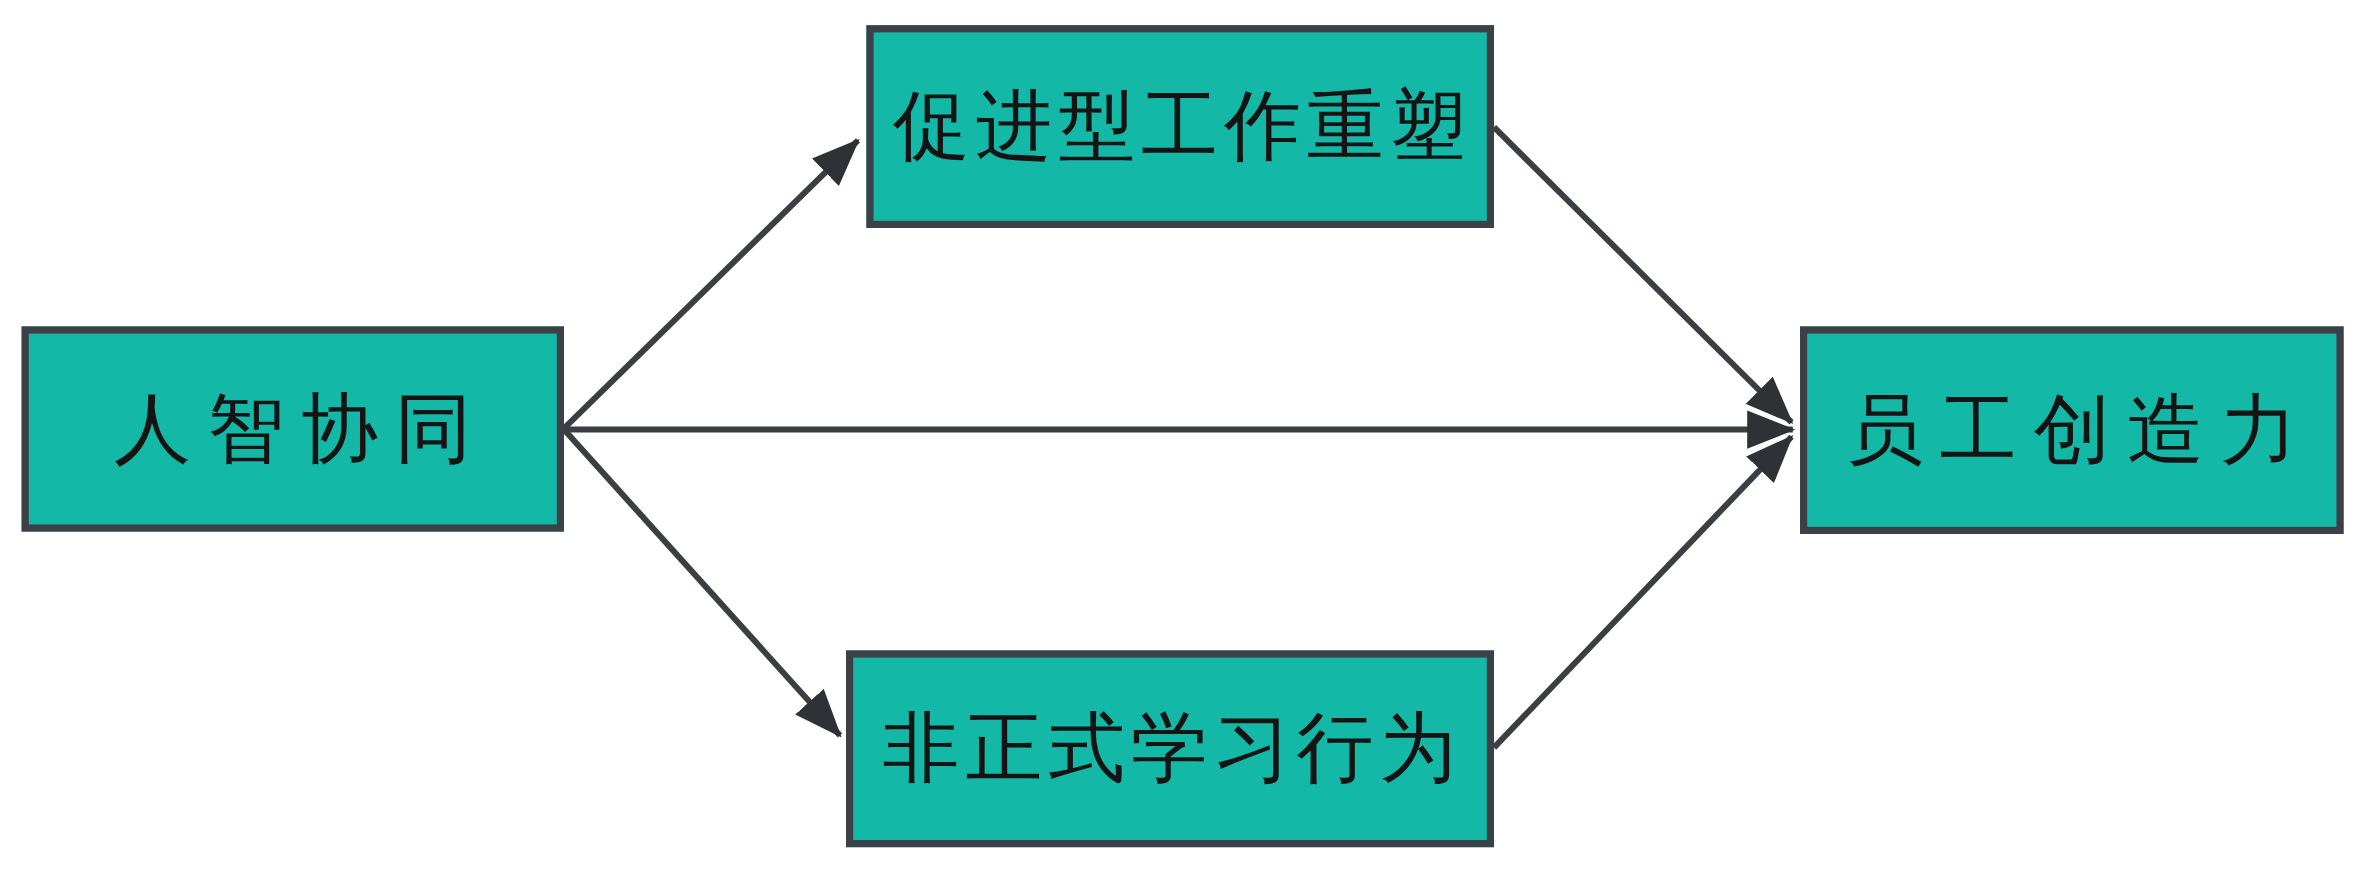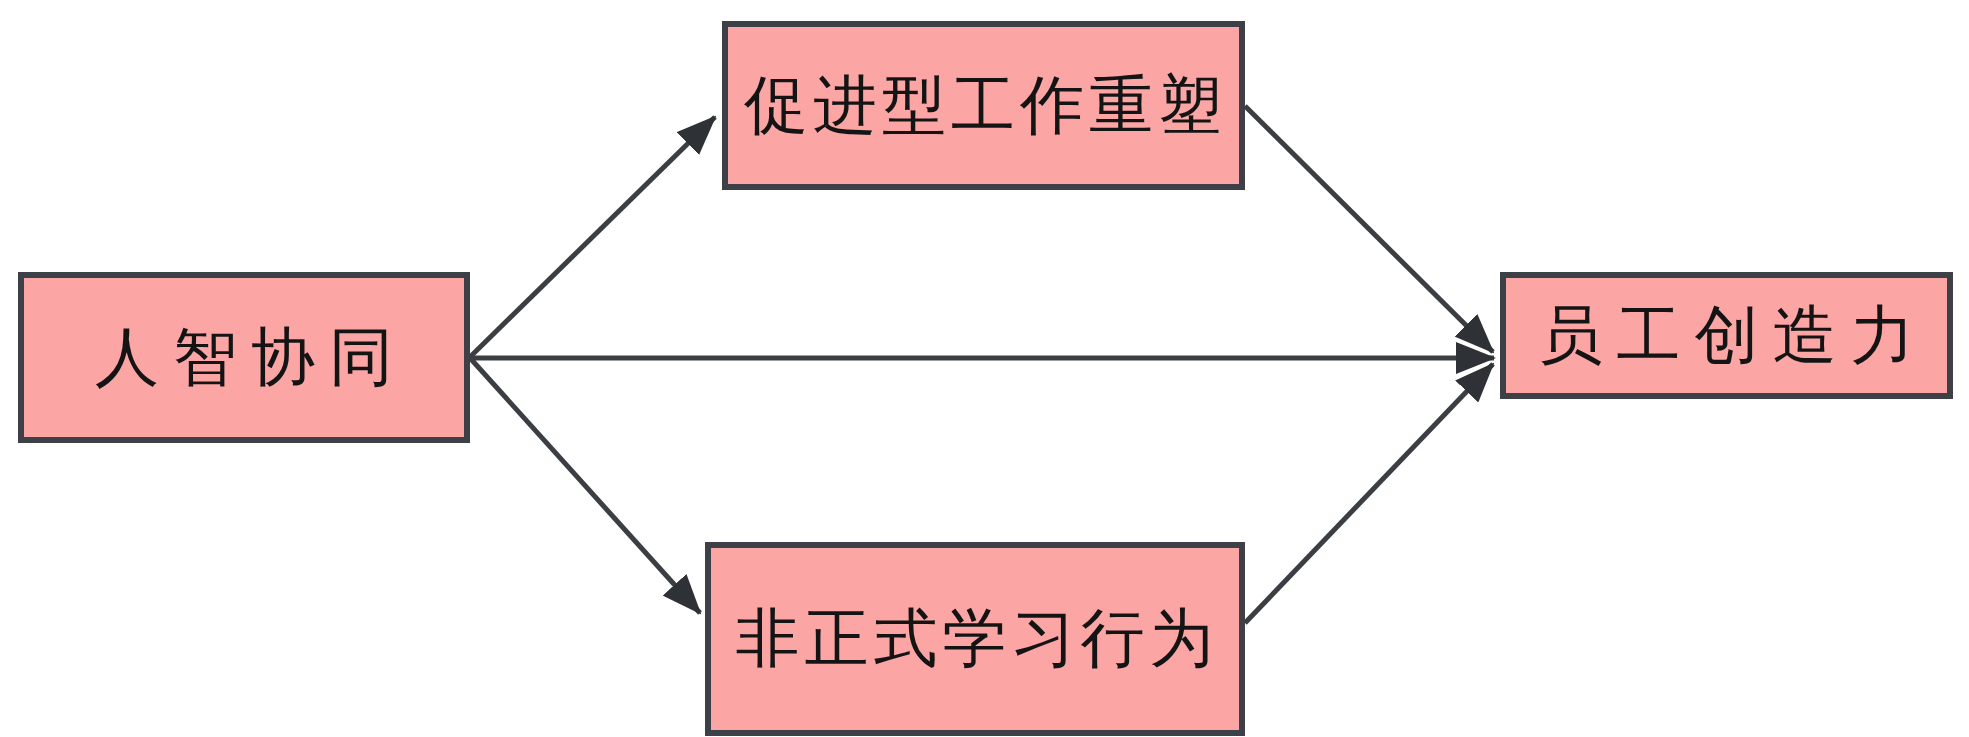--- a/index.html
+++ b/index.html
@@ -24,33 +24,33 @@
   }
   .edge {
     stroke: #3b3f44;
     stroke-width: 5;
     fill: none;
   }
   .node {
     position: absolute;
     box-sizing: border-box;
     border: 6px solid #3d4147;
-    background: #fca5a5;
+    background: #14b8a6;
     display: flex;
     align-items: center;
     justify-content: center;
     color: #141414;
     font-size: 64px;
     line-height: 1;
     white-space: nowrap;
   }
   .node-left   { left: 18px;   top: 272px; width: 452px; height: 171px; letter-spacing: 14px; font-family: Liberation Serif, serif; }
   .node-top    { left: 722px;  top: 21px;  width: 523px; height: 169px; letter-spacing: 5px; }
-  .node-bottom { left: 705px;  top: 542px; width: 540px; height: 194px; letter-spacing: 5px; }
-  .node-right  { left: 1500px; top: 272px; width: 453px; height: 127px; letter-spacing: 14px; }
+  .node-bottom { left: 705px;  top: 542px; width: 540px; height: 164px; letter-spacing: 5px; }
+  .node-right  { left: 1500px; top: 272px; width: 453px; height: 173px; letter-spacing: 14px; }
   .node-label {
     display: inline-block;
     transform: translateX(7px); 
   }
   .node-top .node-label, .node-bottom .node-label { transform: translateX(2px); }
 </style>
 </head>
 <body>
 
 <div class="canvas">

